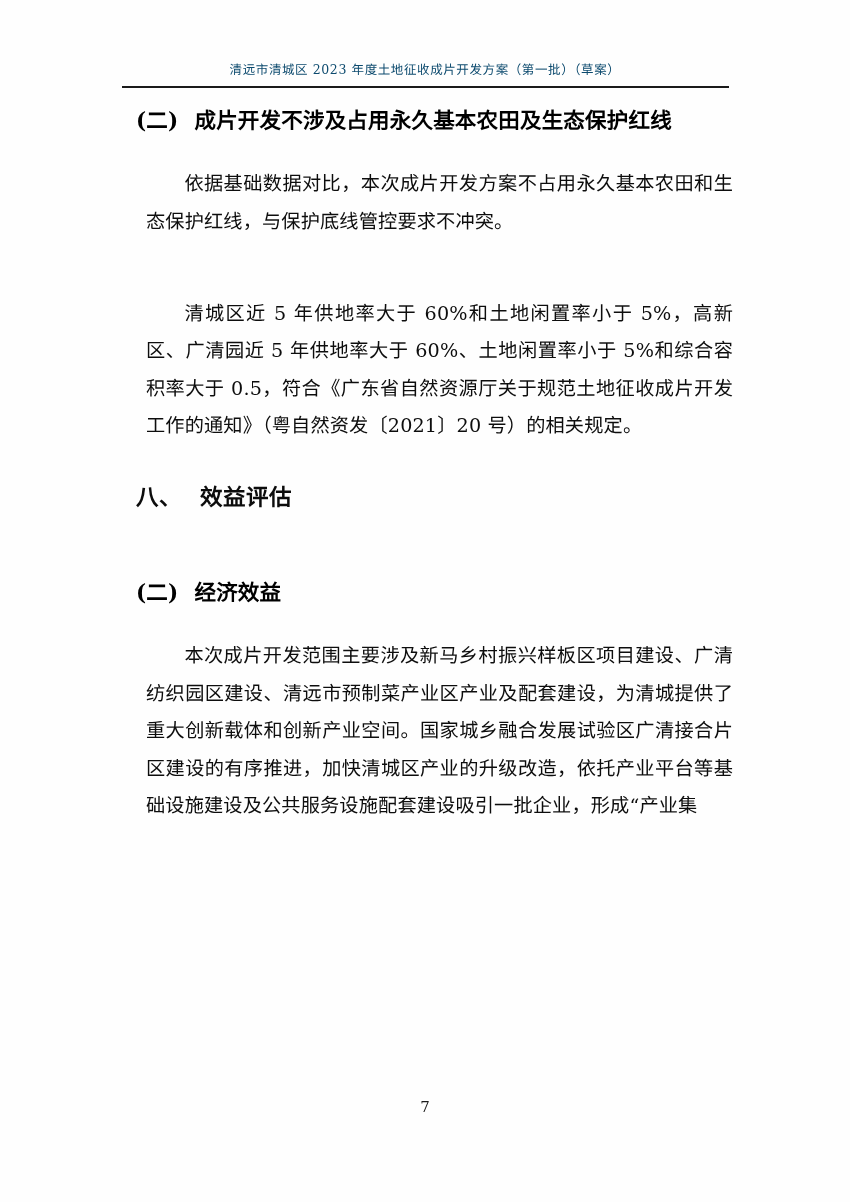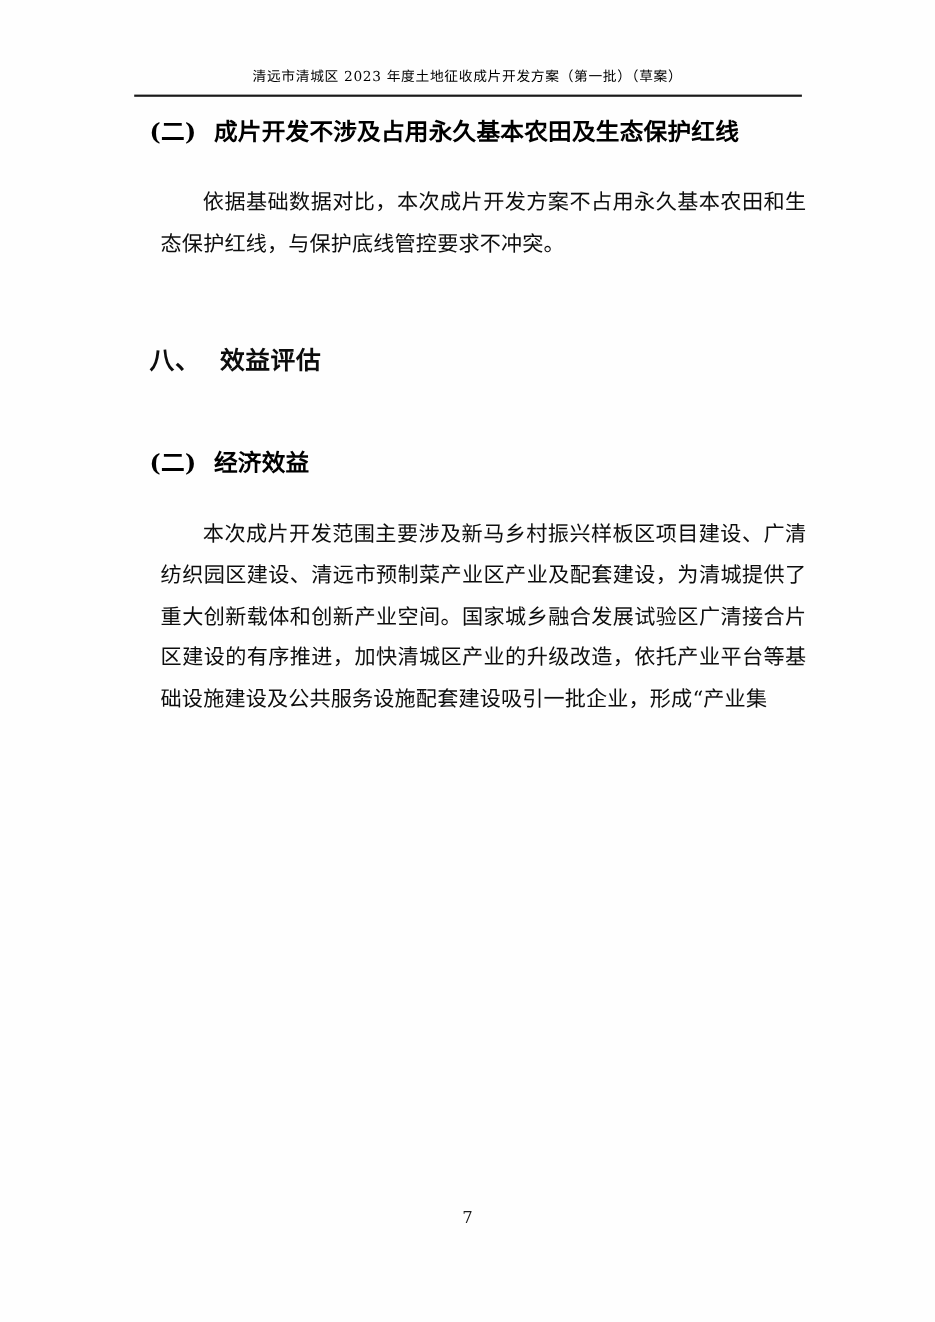--- a/index.html
+++ b/index.html
@@ -26,21 +26,21 @@
     position: absolute;
     left: 0;
     right: 0;
     top: 62px;
   }
   .header-text {
     text-align: center;
     font-family: "DejaVu Serif", "Liberation Serif", serif;
     font-size: 12.5px;
     letter-spacing: 0.6px;
-    color: #000000;
+    color: #0c4a6e;
     line-height: 1.2;
     white-space: nowrap;
   }
   .header-rule {
     margin: 9px auto 0 auto;
     width: 607px;
     height: 2px;
     background: #1a1a1a;
   }
 
@@ -115,20 +115,21 @@
 
     <h2 class="h2">
       <span class="num">(二)</span><span>成片开发不涉及占用永久基本农田及生态保护红线</span>
     </h2>
     <div class="sp-a"></div>
     <p class="para">依据基础数据对比，本次成片开发方案不占用永久基本农田和生态保护红线，与保护底线管控要求不冲突。</p>
 
     <div class="sp-b"></div>
 
     <div class="sp-a"></div>
+    <p class="para">清城区近 5 年供地率大于 60%和土地闲置率小于 5%，高新区、广清园近 5 年供地率大于 60%、土地闲置率小于 5%和综合容积率大于 0.5，符合《广东省自然资源厅关于规范土地征收成片开发工作的通知》（粤自然资发〔2021〕20 号）的相关规定。</p>
 
     <div class="sp-c"></div>
 
     <h1 class="h1">
       <span class="num">八、</span><span>效益评估</span>
     </h1>
 
     <div class="sp-c"></div>
 
     <div class="sp-a"></div>

